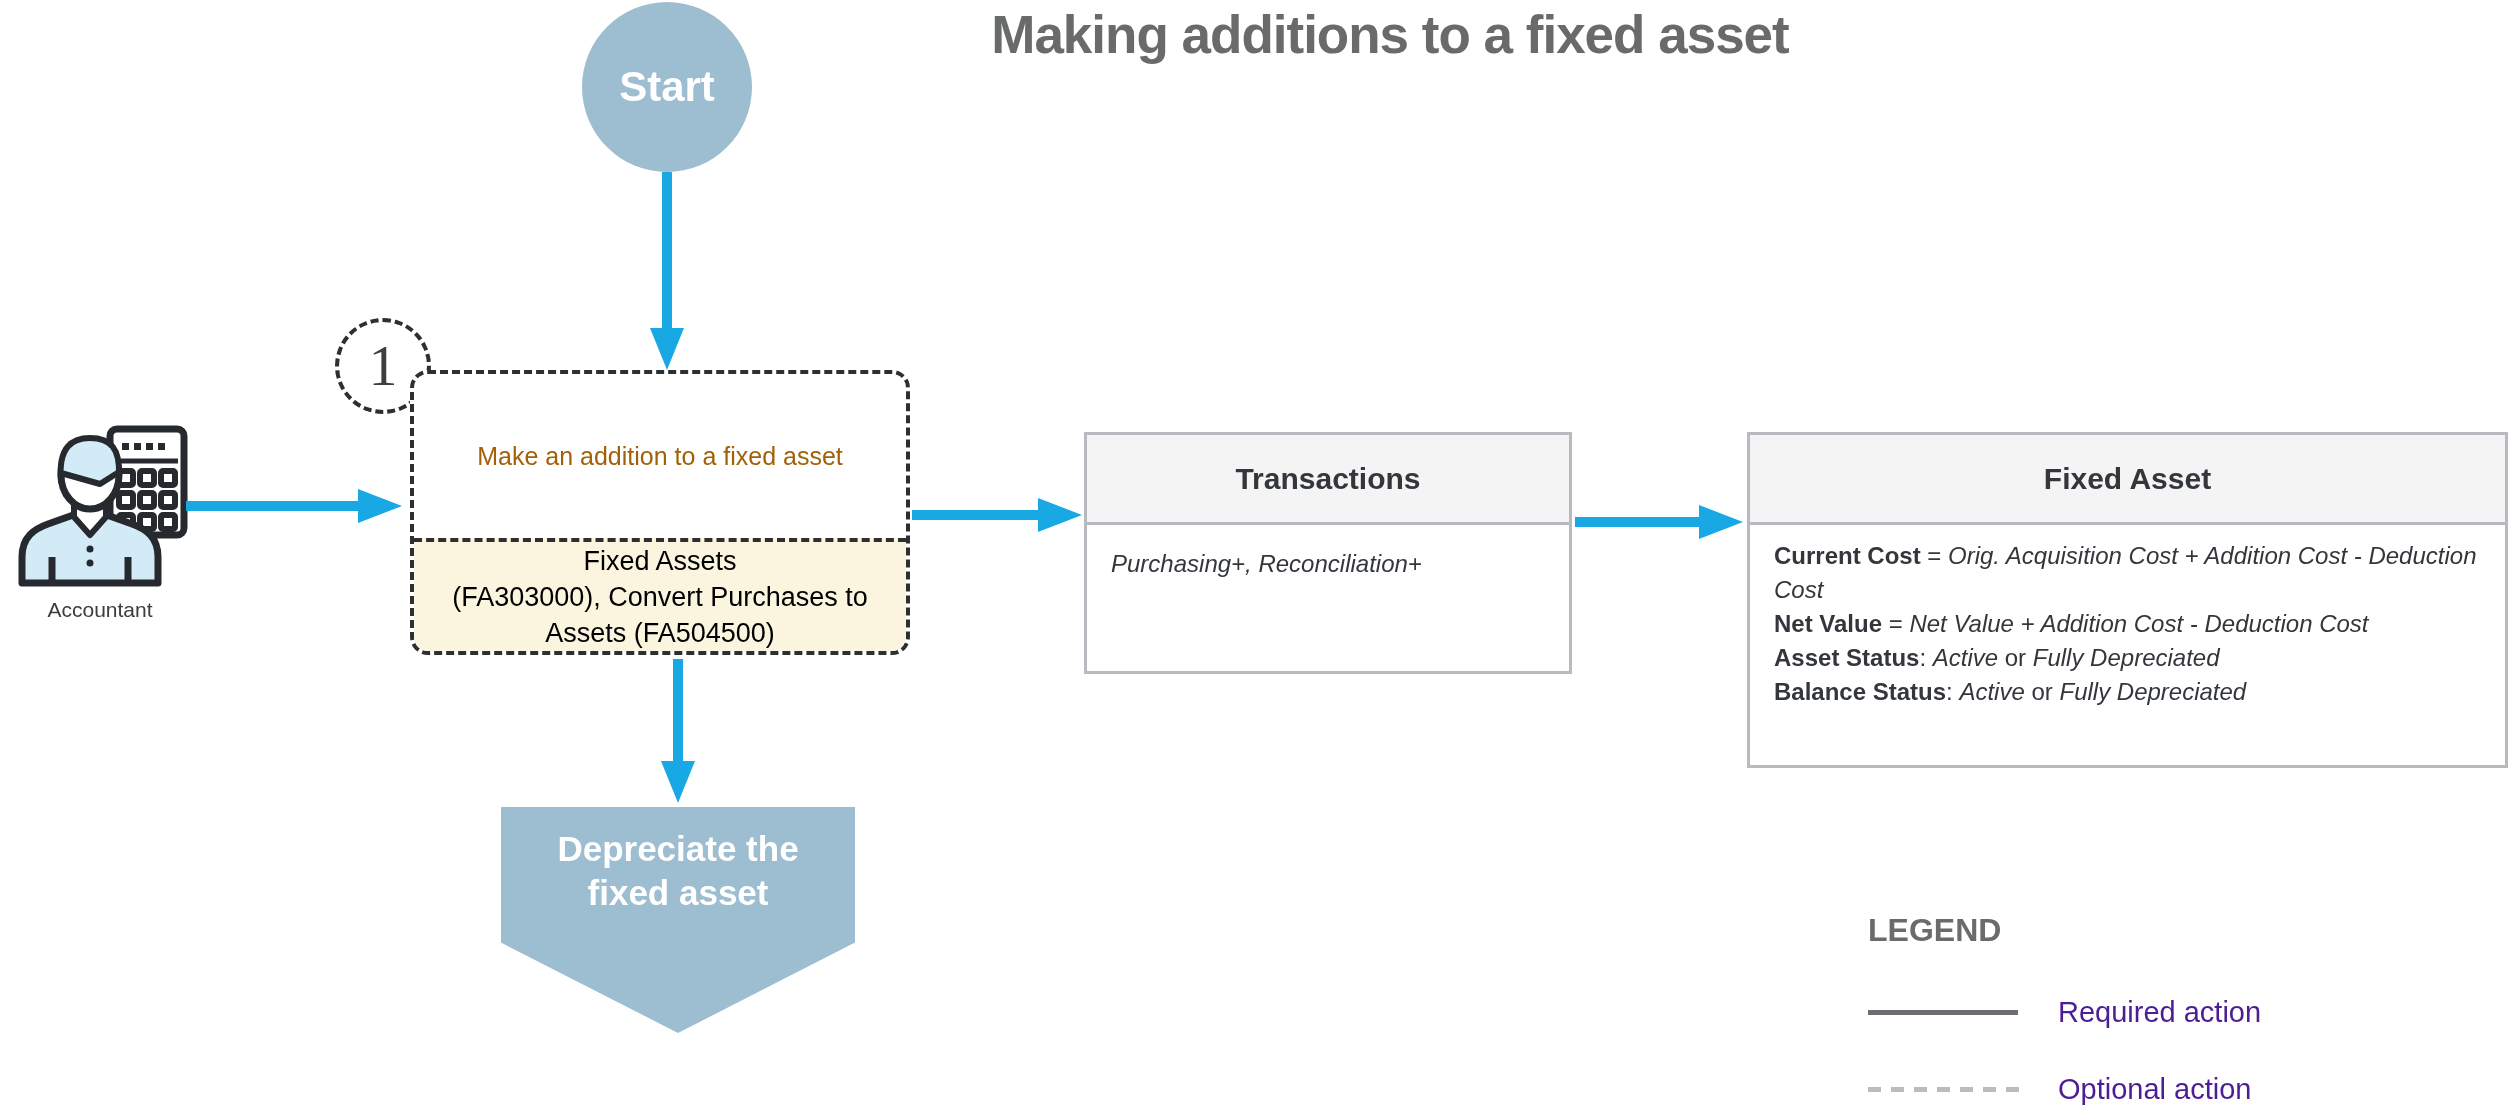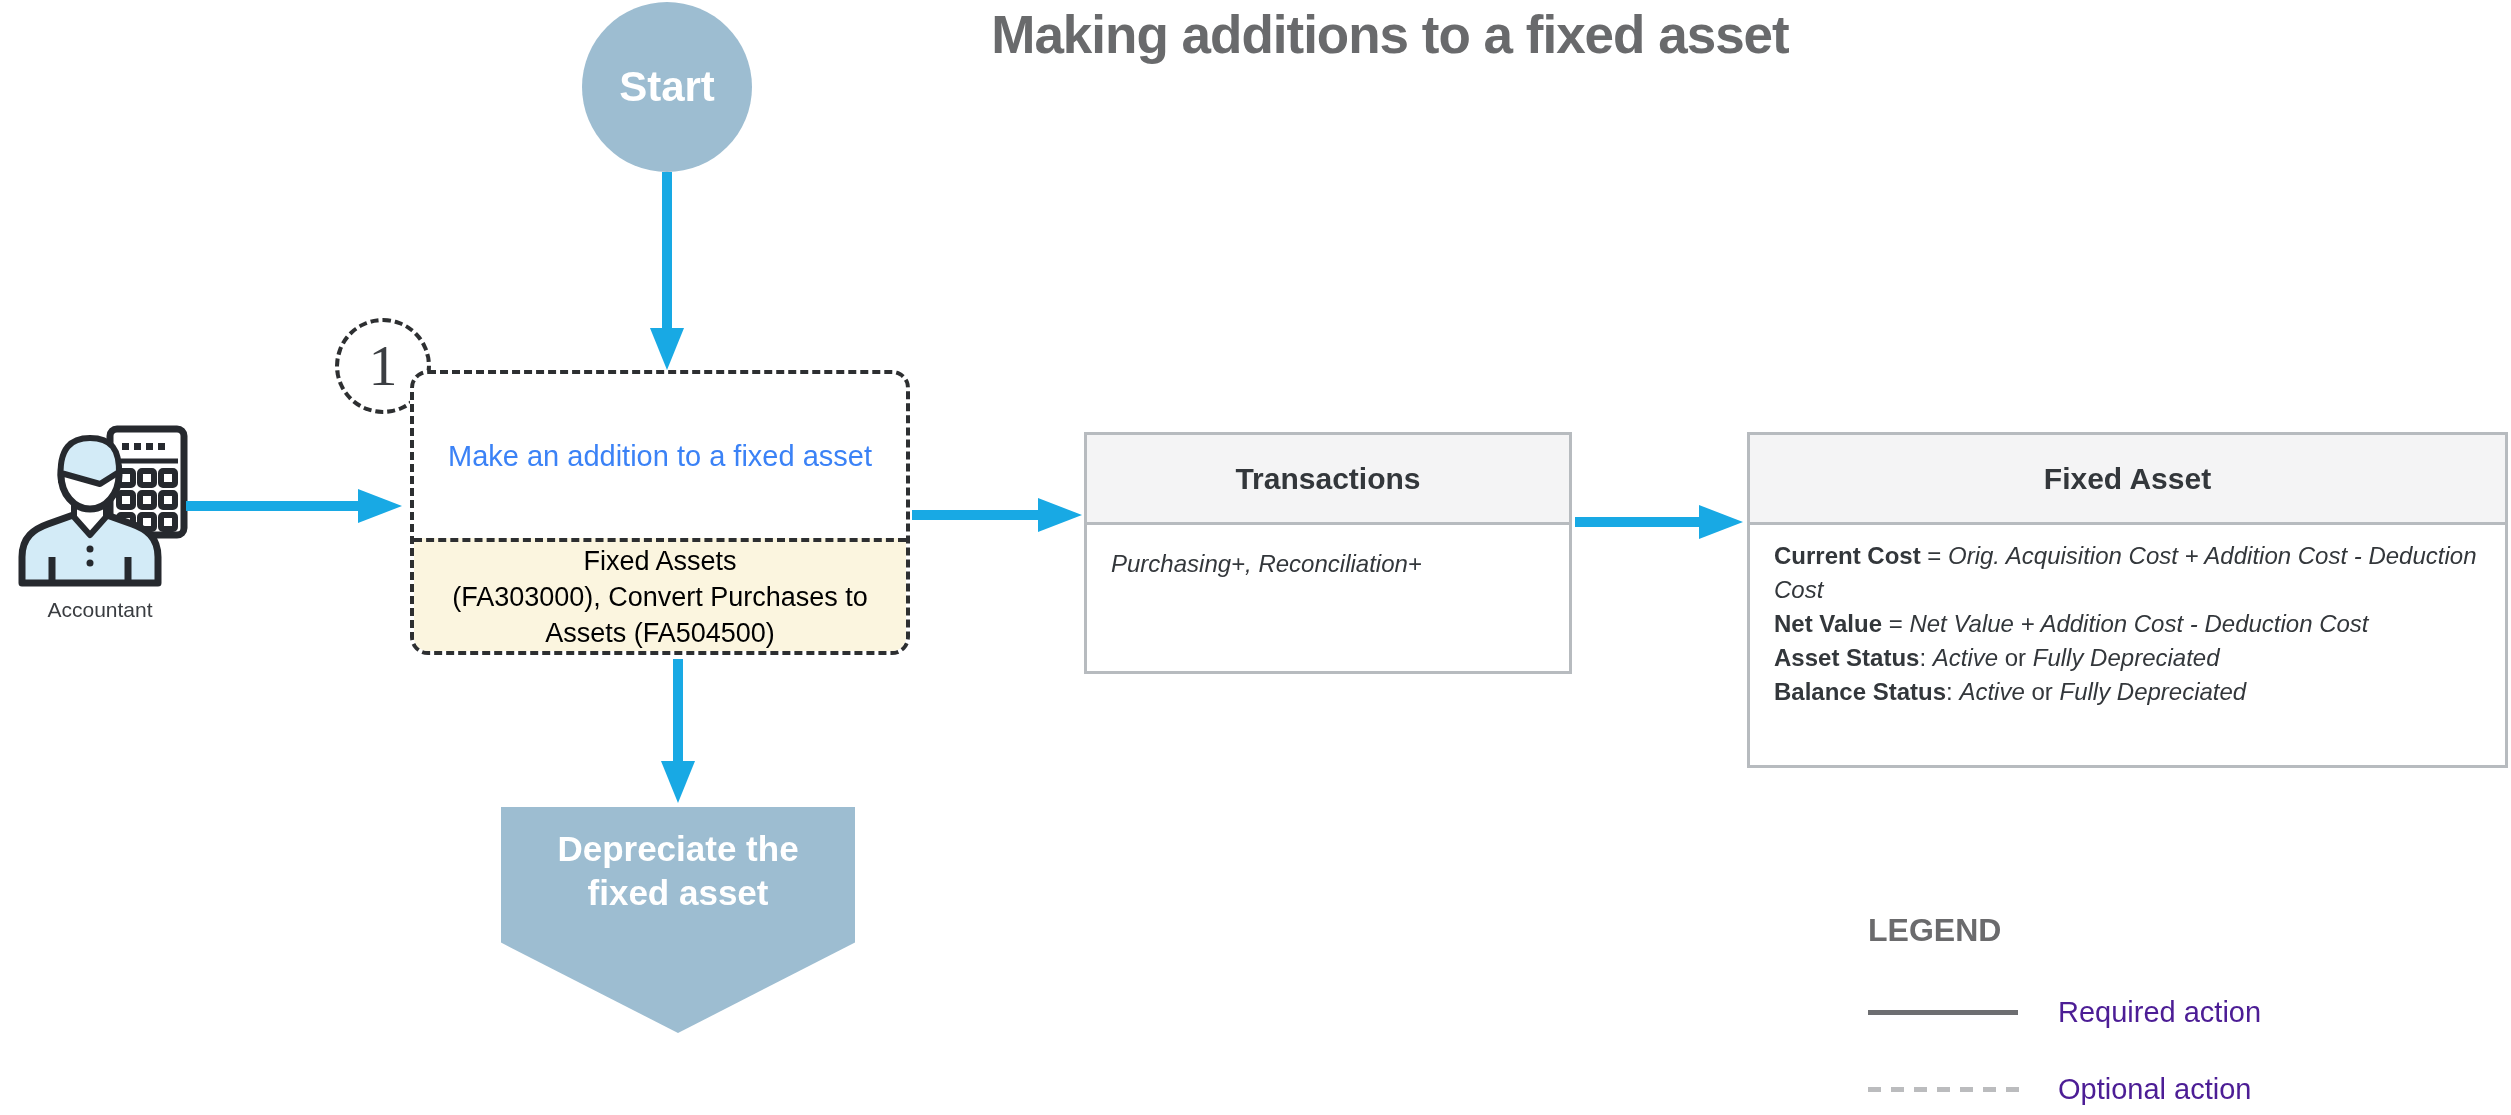--- a/index.html
+++ b/index.html
@@ -35,21 +35,21 @@
   .step-circle span{font-family:"Liberation Serif","DejaVu Serif",serif;font-size:58px;color:#3B3E42;line-height:1;}
 
   
   .action-box{
     left:410px;top:370px;width:500px;height:285px;box-sizing:border-box;
     border:4px dashed #2D2F31;border-radius:18px;background:#ffffff;
     display:flex;flex-direction:column;
   }
   .action-box .action-top{
     flex:0 0 164px;display:flex;align-items:center;justify-content:center;
-    font-size:29px;color:#3b82f6;text-align:center;padding:0 2px;
+    font-size:25px;color:#a16207;text-align:center;padding:0 2px;
   }
   .action-box .action-screens{
     flex:1 1 auto;background:#FBF5DF;border-top:4px dashed #2D2F31;
     border-radius:0 0 14px 14px;display:flex;align-items:center;justify-content:center;
     font-size:27px;line-height:36px;color:#000000;text-align:center;white-space:pre-line;
   }
 
   
   .entity-box{box-sizing:border-box;border:3px solid #B7BBBF;background:#ffffff;display:flex;flex-direction:column;}
   .entity-header{

